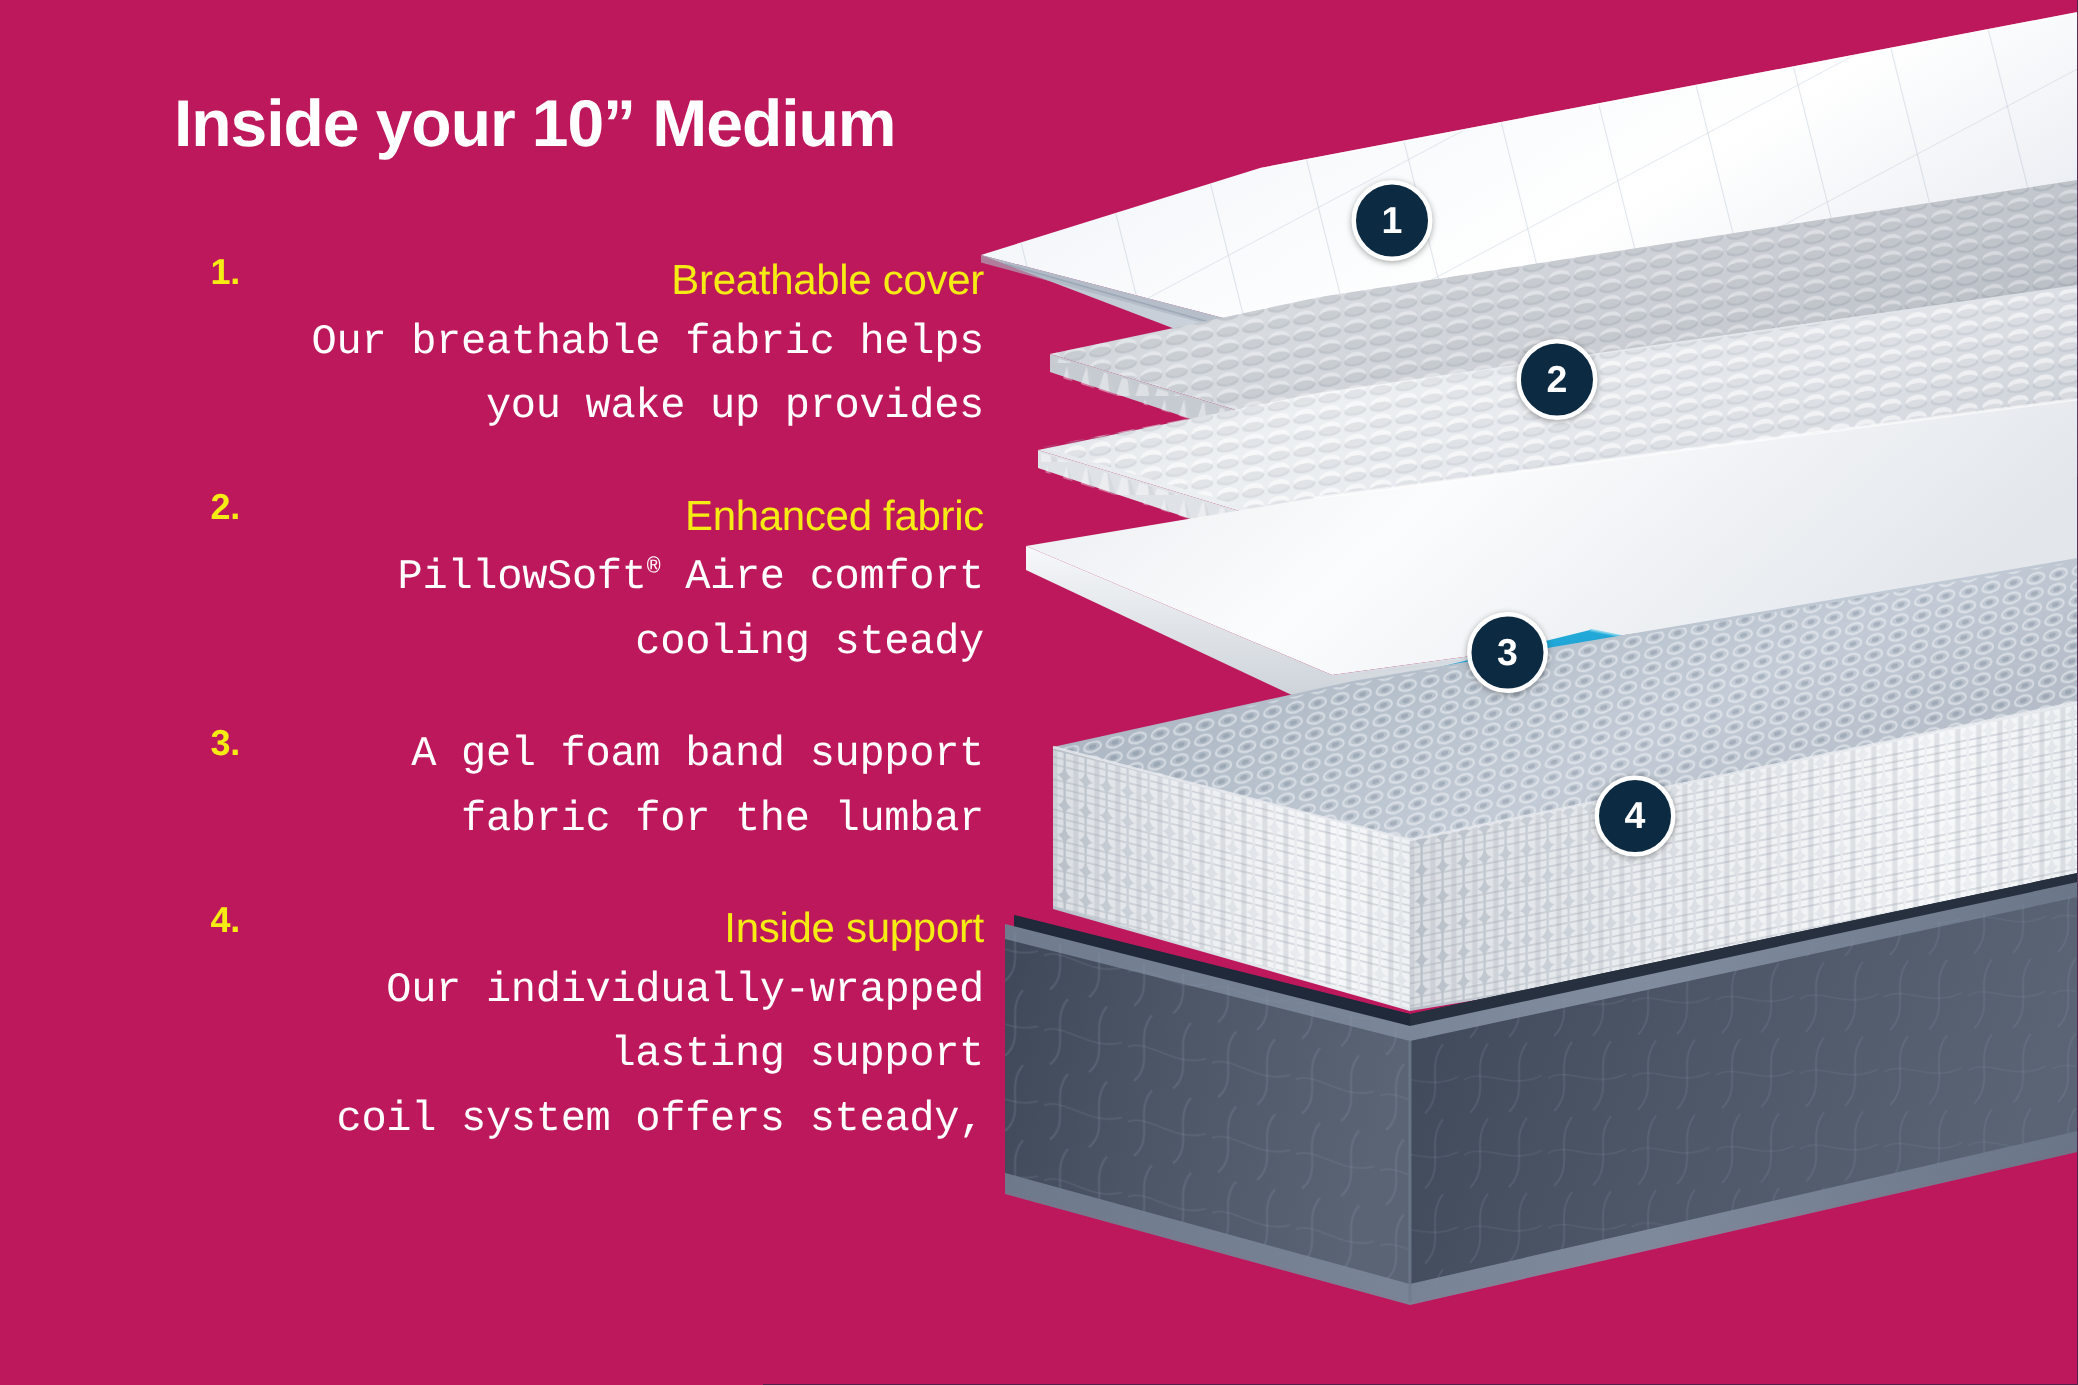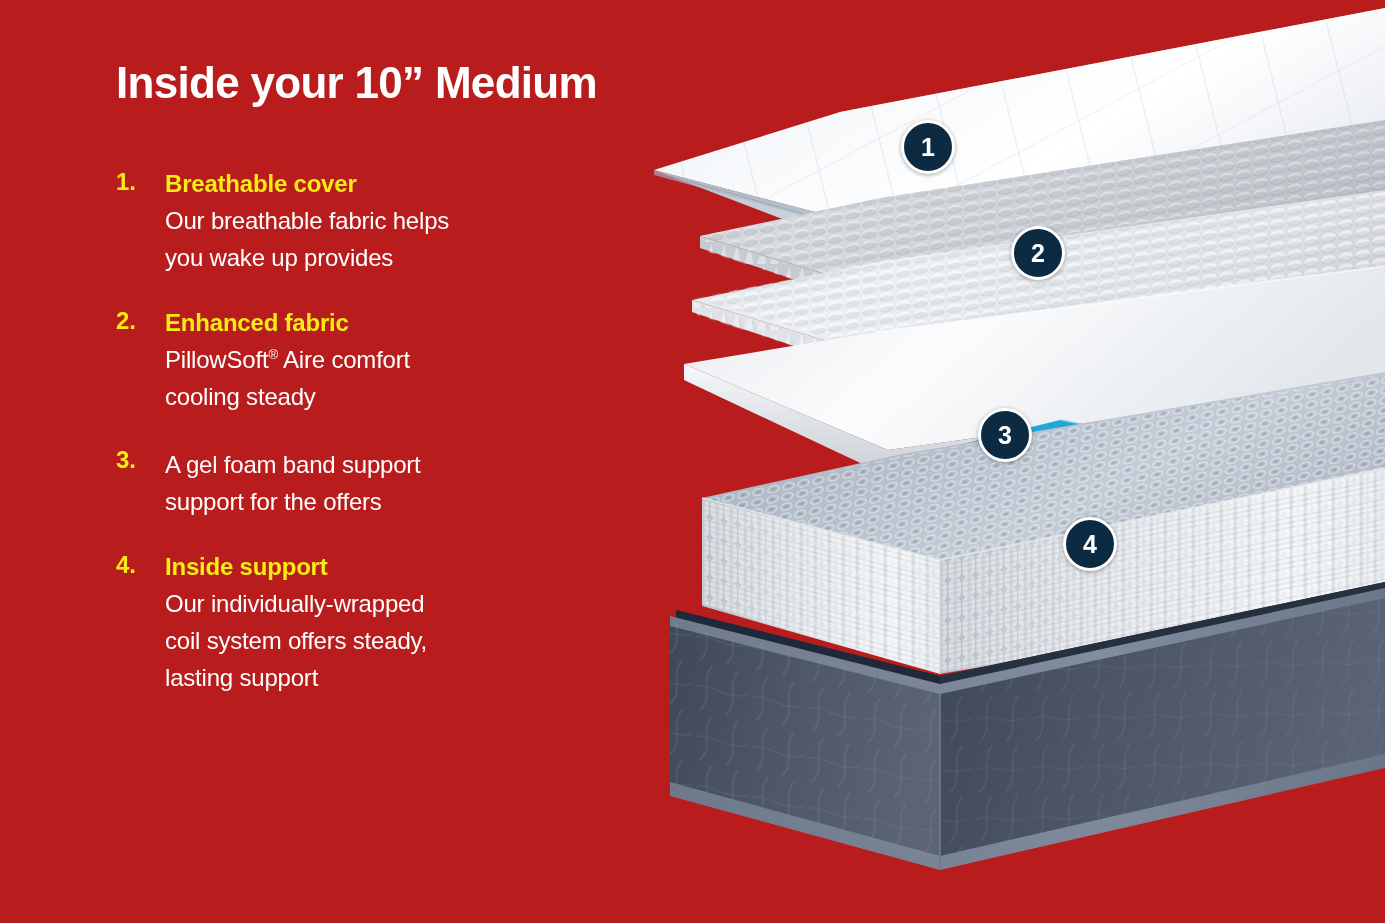--- a/index.html
+++ b/index.html
@@ -8,22 +8,23 @@
   html, body {
     width:1385px; height:923px;
     overflow:hidden;
     background:#02263d;
     font-family:"Liberation Sans", sans-serif;
   }
 
   #stage {
     position:relative;
     width:1385px; height:923px;
-    background:#b91c1c;
+    background:#be185d;
     overflow:hidden;
+    text-align:right;
   }
 
   
   #text-panel {
     position:absolute;
     left:0; top:0;
     width:700px; height:923px;
     z-index:40;
   }
 
@@ -55,34 +56,35 @@
     position:absolute;
     left:0; top:0;
     width:44px;
     font-size:24px;
     font-weight:700;
     letter-spacing:-0.2px;
     color:#f5ec14;
   }
 
   .feature-title {
-    font-size:24px;
-    font-weight:700;
+    font-size:28px;
+    font-weight:400;
     letter-spacing:-0.2px;
     color:#f5ec14;
     line-height:1.36;
   }
 
   .feature-desc {
-    font-size:24px;
+    font-size:28px;
     font-weight:400;
     letter-spacing:-0.2px;
     color:#ffffff;
     line-height:1.55;
     margin-top:1px;
+    font-family:Liberation Mono, monospace;
   }
   .feature-desc sup {
     font-size:0.55em;
     vertical-align:super;
     line-height:0;
   }
 
   
   #mattress {
     position:absolute;
@@ -402,31 +404,31 @@
         <div class="feature-desc">
           <div><span>PillowSoft</span><sup>®</sup><span> Aire comfort</span></div>
           <div>cooling steady</div>
         </div>
       </li>
 
       <li class="feature-item">
         <span class="feature-number">3.</span>
         <div class="feature-desc">
           <div>A gel foam band support</div>
-          <div>support for the offers</div>
+          <div>fabric for the lumbar</div>
         </div>
       </li>
 
       <li class="feature-item">
         <span class="feature-number">4.</span>
         <div class="feature-title">Inside support</div>
         <div class="feature-desc">
           <div>Our individually-wrapped</div>
+          <div>lasting support</div>
           <div>coil system offers steady,</div>
-          <div>lasting support</div>
         </div>
       </li>
 
     </ul>
   </div>
 
   <div class="badge" id="badge-1">1</div>
   <div class="badge" id="badge-2">2</div>
   <div class="badge" id="badge-3">3</div>
   <div class="badge" id="badge-4">4</div>

